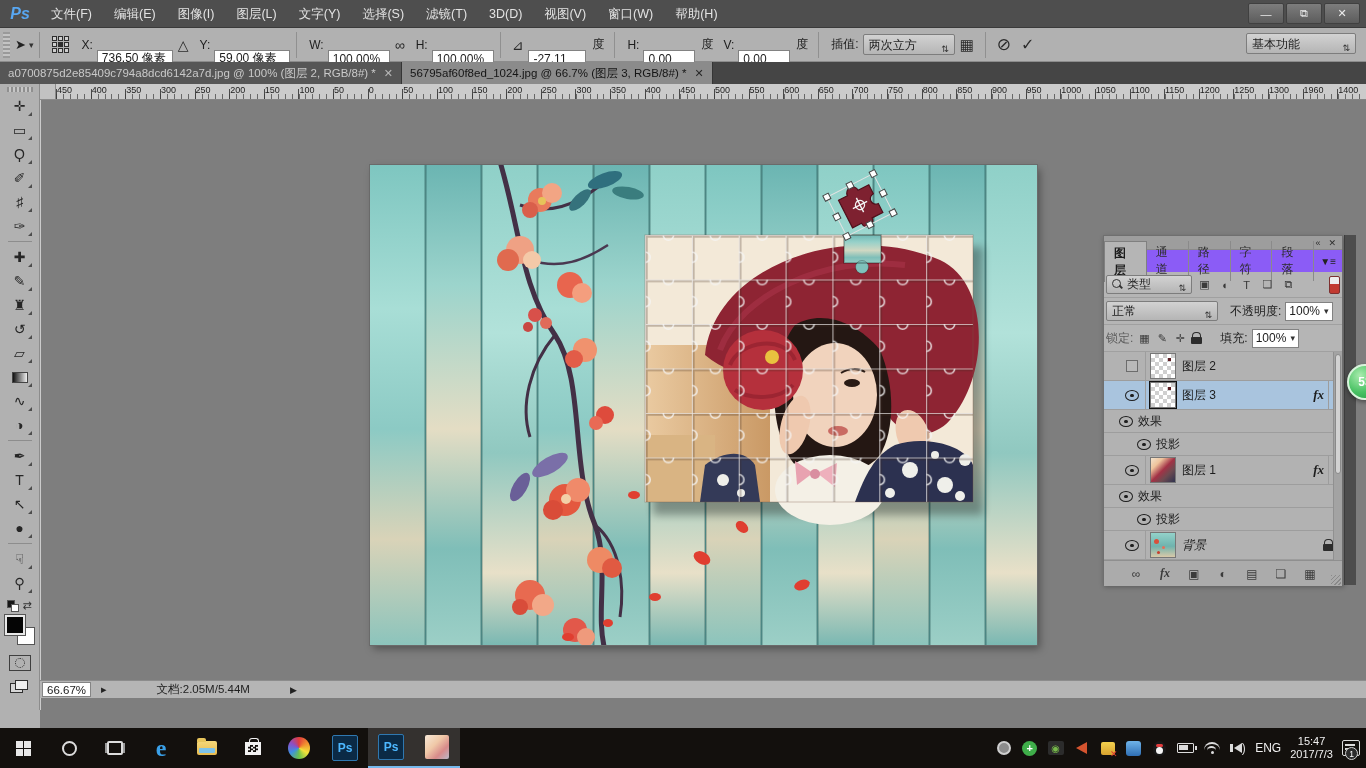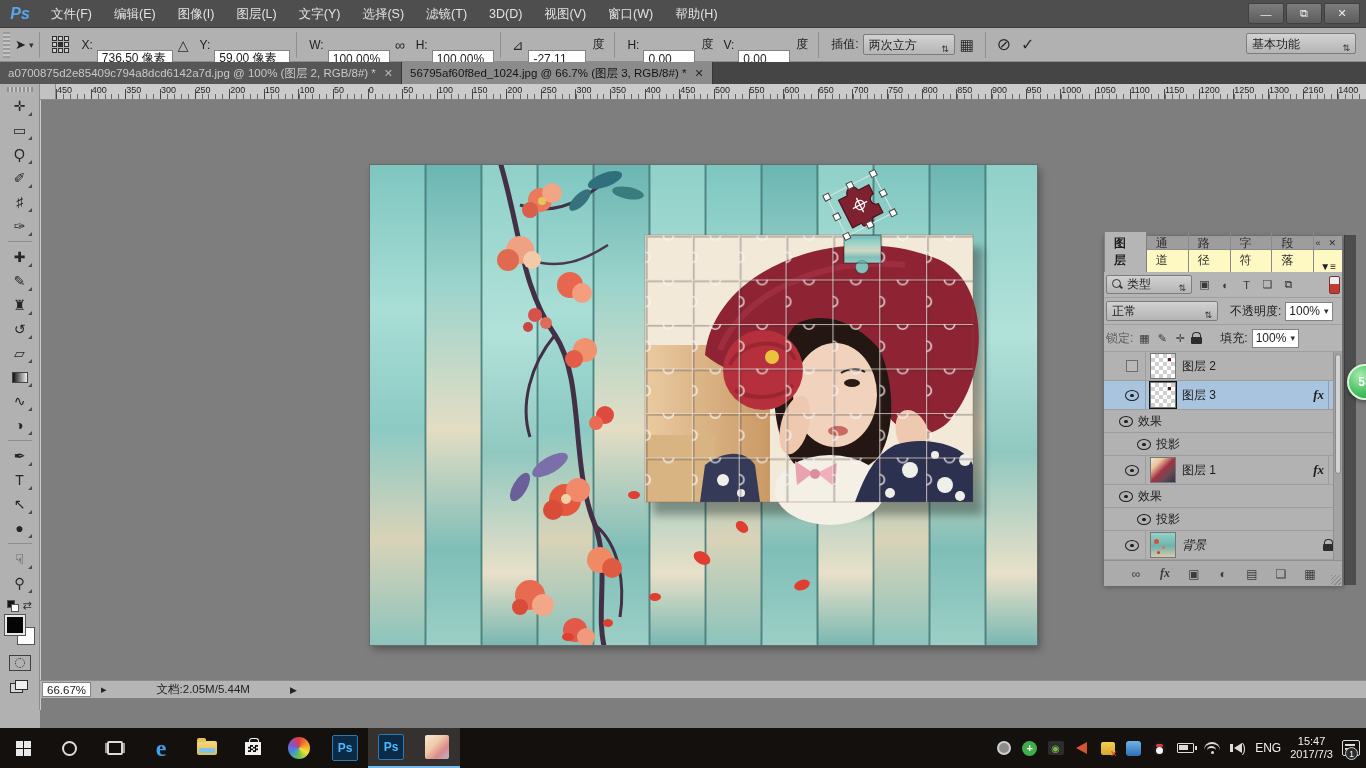--- a/index.html
+++ b/index.html
@@ -71,21 +71,21 @@
   .smode .s1{left:0;top:3px;width:13px;height:10px;}
   .smode .s2{left:5px;top:0;width:13px;height:10px;background:#efefef;}
 
   
   .workarea{position:absolute;left:41px;top:100px;right:0;bottom:58px;background:#7e7e7e;}
   .artwork{position:absolute;left:370px;top:165px;width:667px;height:480px;box-shadow:0 0 0 1px #6a6a6a,3px 4px 8px rgba(0,0,0,.35);}
 
   
   .panel{position:absolute;left:1103px;top:235px;width:240px;height:350px;background:#b5b5b5;border:1px solid #6f6f6f;box-shadow:1px 2px 5px rgba(0,0,0,.3);font-size:12px;color:#1c1c1c;}
   .panel-topstrip{height:14px;background:#9d9d9d;display:flex;justify-content:flex-end;align-items:center;gap:8px;padding:0 6px;font-size:9px;color:#2e2e2e;border-bottom:1px solid #8a8a8a;}
-  .panel-tabs{height:22px;display:flex;background:#fef9c3;align-items:flex-end;}
+  .panel-tabs{height:22px;display:flex;background:#8b5cf6;align-items:center;}
   .ptab{padding:3px 9px;font-size:12px;}
   .ptab.active{background:#b5b5b5;border:1px solid #808080;border-bottom:none;font-weight:bold;}
   .ptab.in{color:#2d2d2d;border-right:1px solid #8a8a8a;}
   .ptab-menu{margin-left:auto;padding:0 6px;font-size:10px;color:#222;}
   .panel-row{height:26px;display:flex;align-items:center;padding:0 2px;gap:4px;border-bottom:1px solid #a0a0a0;}
   .filter-dd{width:86px;height:19px;justify-content:space-between;}
   .search-glass{position:relative;width:11px;height:11px;}
   .search-glass::before{content:"";position:absolute;left:0;top:0;width:7px;height:7px;border:1.5px solid #333;border-radius:50%;}
   .search-glass::after{content:"";position:absolute;left:7px;top:7px;width:4px;height:1.5px;background:#333;transform:rotate(45deg);}
   .f-ico{width:17px;text-align:center;font-size:11px;color:#3a3a3a;}
@@ -313,21 +313,21 @@
         <span>850</span>
         <span>900</span>
         <span>950</span>
         <span>1000</span>
         <span>1050</span>
         <span>1100</span>
         <span>1150</span>
         <span>1200</span>
         <span>1250</span>
         <span>1300</span>
-        <span>2160</span>
+        <span>1960</span>
         <span>1400</span>
       </div>
   </div>
   <div class="rulerV">
     <div class="ticks"></div>
     <div class="ticks2"></div>
     <div class="labels">
 
     <span>100</span>
         <span>50</span>

